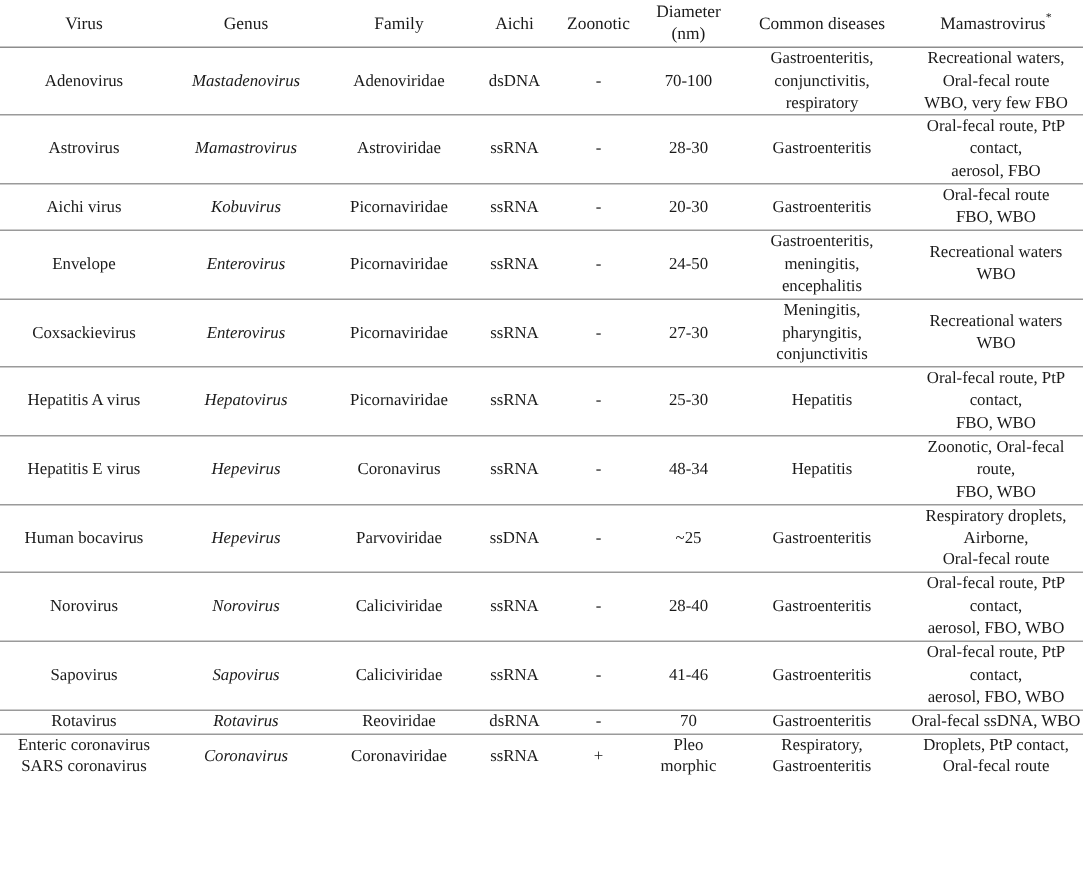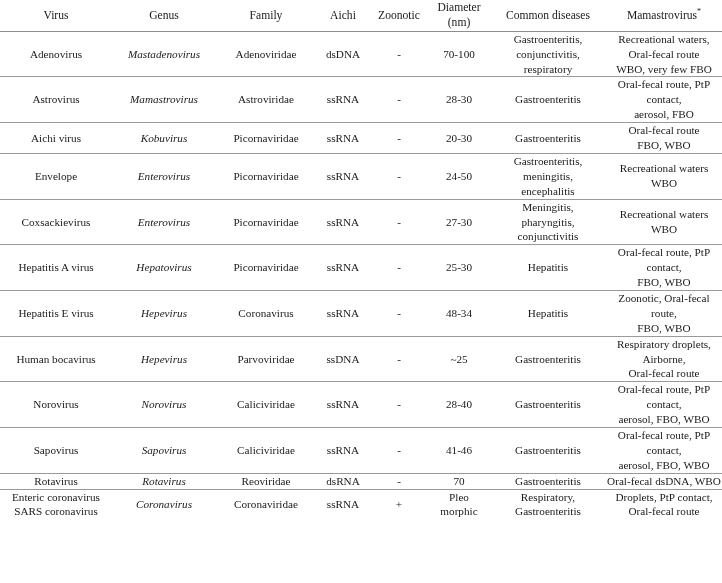--- a/index.html
+++ b/index.html
@@ -227,21 +227,21 @@
 aerosol, FBO, WBO</td>
       </tr>
       <tr>
         <td class="two-line">Rotavirus</td>
         <td class="two-line genus-cell">Rotavirus</td>
         <td class="two-line">Reoviridae</td>
         <td class="two-line">dsRNA</td>
         <td class="two-line envelope-cell">-</td>
         <td class="two-line">70</td>
         <td class="two-line">Gastroenteritis</td>
-        <td class="two-line">Oral-fecal dsDNA, WBO</td>
+        <td class="two-line">Oral-fecal ssDNA, WBO</td>
       </tr>
       <tr>
         <td class="two-line">Enteric coronavirus
 SARS coronavirus</td>
         <td class="two-line genus-cell">Coronavirus</td>
         <td class="two-line">Coronaviridae</td>
         <td class="two-line">ssRNA</td>
         <td class="two-line envelope-cell">+</td>
         <td class="two-line">Pleo
 morphic</td>

